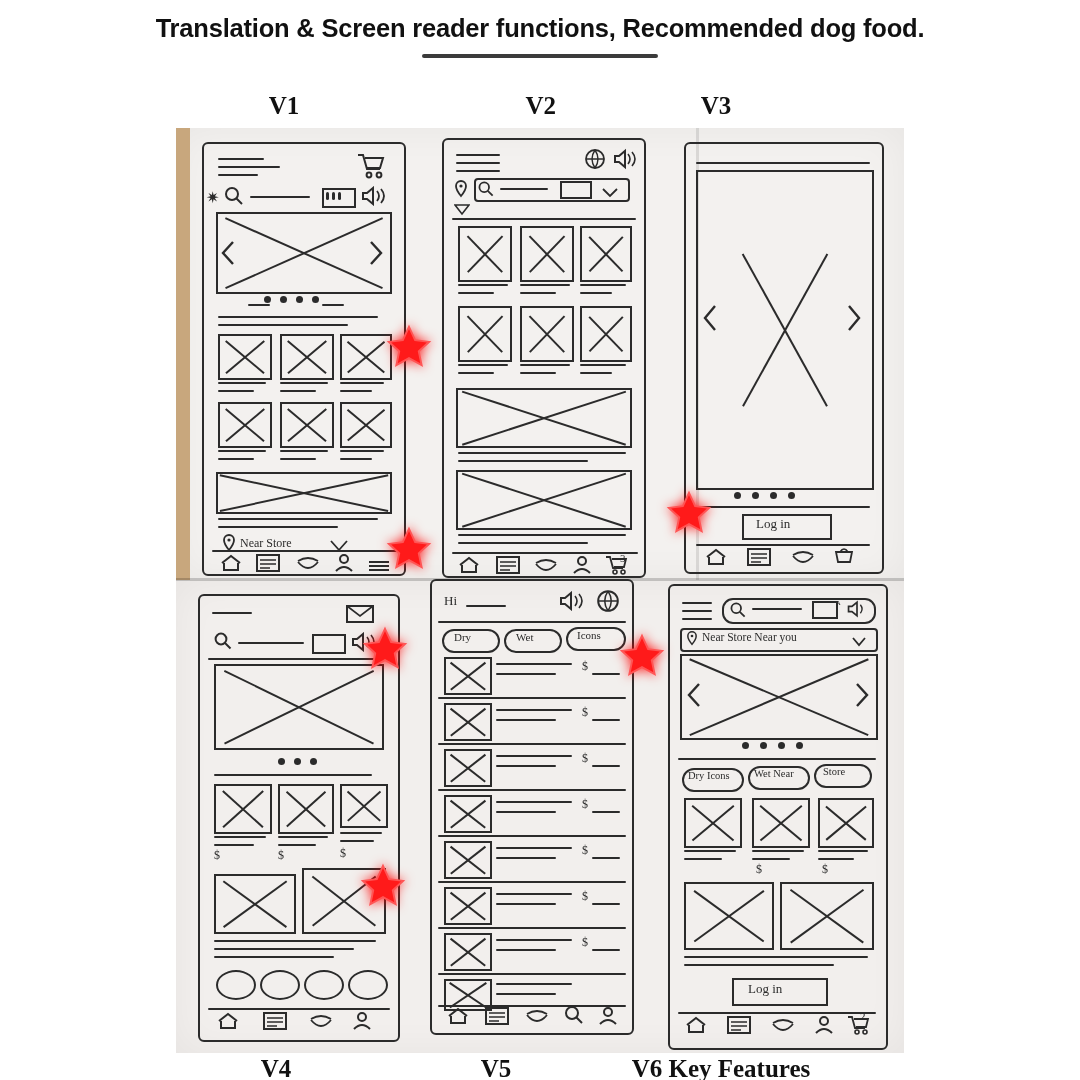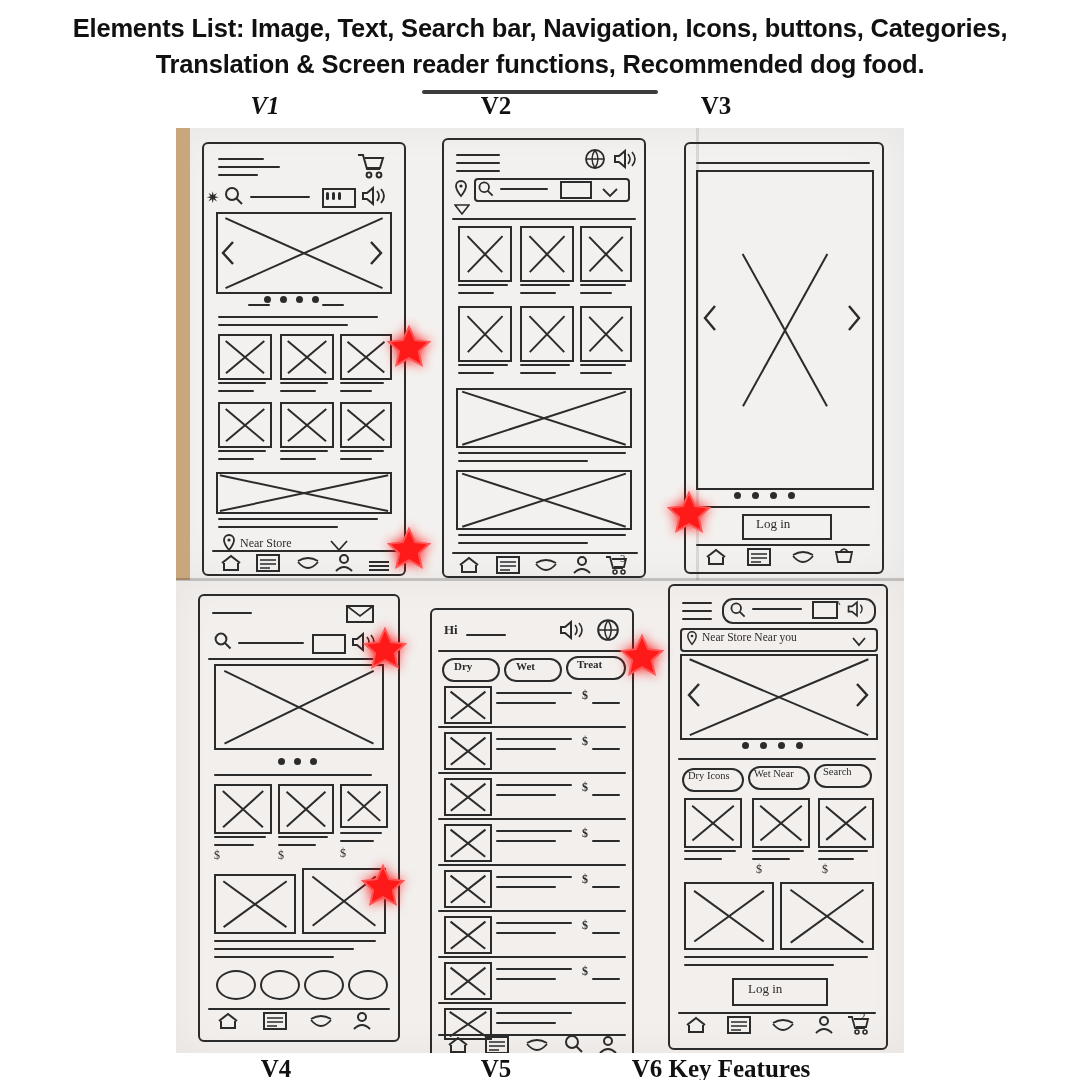--- a/index.html
+++ b/index.html
@@ -32,22 +32,22 @@
   .vlabels{
     position:absolute;
     top:92px;left:176px;width:730px;height:32px;
   }
   .vlabel{
     position:absolute;top:0;
     font-size:25px;font-weight:700;color:#111;
     font-family:"Liberation Serif", serif;
     text-align:center;width:120px;
   }
-  .vl1{left:29px;font-style:italic;}
-  .vl2{left:260px;}
+  .vl1{left:48px;}
+  .vl2{left:260px;text-align:right;}
   .vl3{left:480px;}
   
   .vlabels-bottom{
     position:absolute;
     top:1055px;left:176px;width:730px;height:32px;
   }
   .vlb{
     position:absolute;top:0;
     font-size:25px;font-weight:700;color:#111;
     font-family:"Liberation Serif", serif;
@@ -115,21 +115,20 @@
     width:46px;height:46px;
     color:#ff1a1a;
     filter:drop-shadow(0 0 6px rgba(255,0,0,.85));
   }
   .star svg{width:100%;height:100%;display:block;}
 </style>
 </head>
 <body>
 
 <div class="header">
-  <div class="line">Elements List: Image, Text, Search bar, Navigation, Icons, buttons, Categories,</div>
   <div class="line">Translation &amp; Screen reader functions, Recommended dog food.</div>
   <div class="rule"></div>
 </div>
 
 <div class="vlabels">
   <div class="vlabel vl1">V1</div>
   <div class="vlabel vl2">V2</div>
   <div class="vlabel vl3">V3</div>
 </div>
 
@@ -518,21 +517,21 @@
     <svg viewBox="0 0 24 24">
         <path fill="#ff1a1a" stroke="#ff5555" stroke-width="1" d="M12 1.5 l3.2 6.9 7.3 .9 -5.4 5 1.5 7.2 -6.6 -3.7 -6.6 3.7 1.5 -7.2 -5.4 -5 7.3 -.9z"></path>
       </svg>
   </div>
   <div class="star" style="left:184px;top:735px;">
     <svg viewBox="0 0 24 24">
         <path fill="#ff1a1a" stroke="#ff5555" stroke-width="1" d="M12 1.5 l3.2 6.9 7.3 .9 -5.4 5 1.5 7.2 -6.6 -3.7 -6.6 3.7 1.5 -7.2 -5.4 -5 7.3 -.9z"></path>
       </svg>
   </div>
 
-  <div class="phone" style="left:254px;top:480px;width:200px;height:452px;font-weight:bold;">
+  <div class="phone" style="left:254px;top:451px;width:200px;height:452px;">
     <div class="txt" style="left:12px;top:12px;font-size:13px;">Hi</div>
     <div class="ln" style="left:34px;top:24px;width:40px;"></div>
     <span class="sk" style="left:126px;top:10px;">
       <svg width="28" height="20" viewBox="0 0 28 20">
           <path d="M3 7 h4 l6 -5 v16 l-6 -5 H3 z" fill="none" stroke="#2b2b2b" stroke-width="2"></path>
           <path d="M17 5 q4 5 0 10 M21 3 q6 7 0 14" fill="none" stroke="#2b2b2b" stroke-width="1.6"></path>
         </svg>
     </span>
     <span class="sk" style="left:164px;top:8px;">
       <svg width="24" height="24" viewBox="0 0 22 22">
@@ -540,21 +539,21 @@
           <path d="M2 11 h18 M11 2 q6 9 0 18 M11 2 q-6 9 0 18" fill="none" stroke="#2b2b2b" stroke-width="1.4"></path>
         </svg>
     </span>
     <div class="ln" style="left:6px;top:40px;width:188px;"></div>
 
     <div class="pill" style="left:10px;top:48px;width:54px;height:20px;"></div>
     <div class="txt" style="left:22px;top:50px;font-size:11px;">Dry</div>
     <div class="pill" style="left:72px;top:48px;width:54px;height:20px;"></div>
     <div class="txt" style="left:84px;top:50px;font-size:11px;">Wet</div>
     <div class="pill" style="left:134px;top:46px;width:56px;height:20px;"></div>
-    <div class="txt" style="left:145px;top:48px;font-size:11px;">Treat</div>
+    <div class="txt" style="left:145px;top:48px;font-size:11px;">Icons</div>
 
     <div class="box x" style="left:12px;top:76px;width:44px;height:34px;--a1:38deg;--a2:-38deg;"></div>
     <div class="ln" style="left:64px;top:82px;width:76px;"></div>
     <div class="ln" style="left:64px;top:92px;width:60px;"></div>
     <div class="txt" style="left:150px;top:78px;font-size:12px;">$</div>
     <div class="ln" style="left:160px;top:92px;width:28px;"></div>
     <div class="ln" style="left:6px;top:116px;width:188px;"></div>
 
     <div class="box x" style="left:12px;top:122px;width:44px;height:34px;--a1:38deg;--a2:-38deg;"></div>
     <div class="ln" style="left:64px;top:128px;width:76px;"></div>
@@ -690,21 +689,21 @@
     <div class="dot" style="left:90px;top:156px;"></div>
     <div class="dot" style="left:108px;top:156px;"></div>
     <div class="dot" style="left:126px;top:156px;"></div>
     <div class="ln" style="left:8px;top:172px;width:198px;"></div>
 
     <div class="pill" style="left:12px;top:182px;width:58px;height:20px;"></div>
     <div class="txt" style="left:18px;top:184px;font-size:10.5px;">Dry Icons</div>
     <div class="pill" style="left:78px;top:180px;width:58px;height:20px;"></div>
     <div class="txt" style="left:84px;top:182px;font-size:10.5px;">Wet Near</div>
     <div class="pill" style="left:144px;top:178px;width:54px;height:20px;"></div>
-    <div class="txt" style="left:153px;top:180px;font-size:10.5px;">Search</div>
+    <div class="txt" style="left:153px;top:180px;font-size:10.5px;">Store</div>
 
     <div class="box x" style="left:14px;top:212px;width:54px;height:46px;--a1:40deg;--a2:-40deg;"></div>
     <div class="box x" style="left:82px;top:212px;width:54px;height:46px;--a1:40deg;--a2:-40deg;"></div>
     <div class="box x" style="left:148px;top:212px;width:52px;height:46px;--a1:40deg;--a2:-40deg;"></div>
     <div class="ln" style="left:14px;top:264px;width:52px;"></div>
     <div class="ln" style="left:82px;top:264px;width:52px;"></div>
     <div class="ln" style="left:148px;top:264px;width:50px;"></div>
     <div class="ln" style="left:14px;top:272px;width:38px;"></div>
     <div class="ln" style="left:82px;top:272px;width:38px;"></div>
     <div class="ln" style="left:148px;top:272px;width:36px;"></div>

